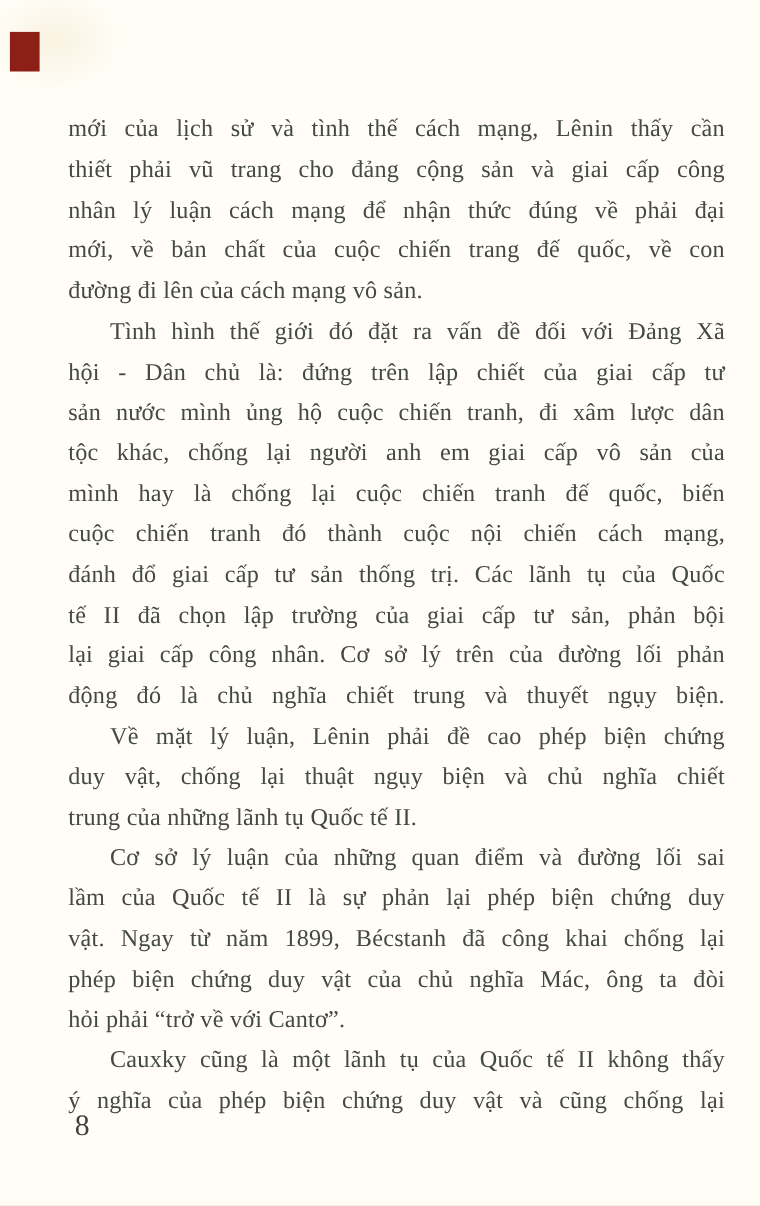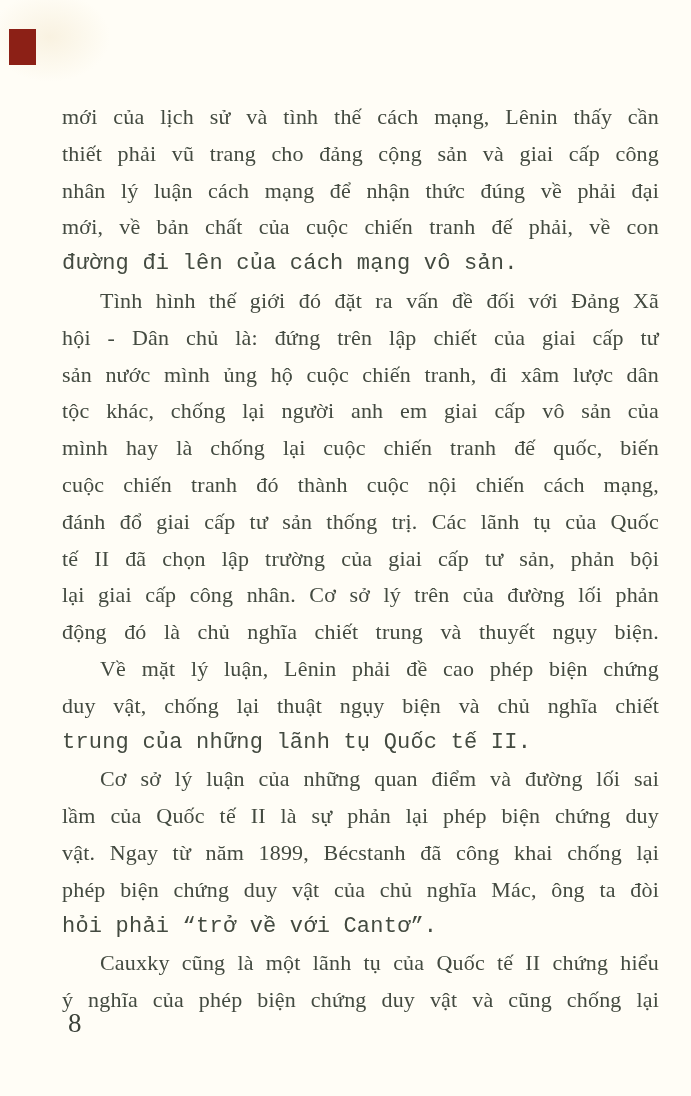--- a/index.html
+++ b/index.html
@@ -48,21 +48,20 @@
     margin-top: 32px;
   }
   .line {
     text-align: justify;
     text-align-last: justify;
     white-space: normal;
   }
   .line.end {
     text-align: center;
     text-align-last: left;
-    font-family: Liberation Mono, monospace;
   }
   .line.indent {
     text-indent: 38px;
   }
   .pageno {
     position: absolute;
     left: 68px;
     top: 1005px;
     font-size: 27px;
     line-height: 36px;
@@ -74,39 +73,39 @@
 
 <div class="page">
 
   <div class="scan-blotch"></div>
   <div class="corner-mark"></div>
 
   <div class="text-block">
     <div class="line">mới của lịch sử và tình thế cách mạng, Lênin thấy cần</div>
     <div class="line">thiết phải vũ trang cho đảng cộng sản và giai cấp công</div>
     <div class="line">nhân lý luận cách mạng để nhận thức đúng về phải đại</div>
-    <div class="line">mới, về bản chất của cuộc chiến tranh đế phải, về con</div>
+    <div class="line">mới, về bản chất của cuộc chiến trang đế quốc, về con</div>
     <div class="line end">đường đi lên của cách mạng vô sản.</div>
     <div class="line indent">Tình hình thế giới đó đặt ra vấn đề đối với Đảng Xã</div>
     <div class="line">hội - Dân chủ là: đứng trên lập chiết của giai cấp tư</div>
     <div class="line">sản nước mình ủng hộ cuộc chiến tranh, đi xâm lược dân</div>
     <div class="line">tộc khác, chống lại người anh em giai cấp vô sản của</div>
     <div class="line">mình hay là chống lại cuộc chiến tranh đế quốc, biến</div>
     <div class="line">cuộc chiến tranh đó thành cuộc nội chiến cách mạng,</div>
     <div class="line">đánh đổ giai cấp tư sản thống trị. Các lãnh tụ của Quốc</div>
     <div class="line">tế II đã chọn lập trường của giai cấp tư sản, phản bội</div>
     <div class="line">lại giai cấp công nhân. Cơ sở lý trên của đường lối phản</div>
     <div class="line">động đó là chủ nghĩa chiết trung và thuyết ngụy biện.</div>
     <div class="line indent">Về mặt lý luận, Lênin phải đề cao phép biện chứng</div>
     <div class="line">duy vật, chống lại thuật ngụy biện và chủ nghĩa chiết</div>
     <div class="line end">trung của những lãnh tụ Quốc tế II.</div>
     <div class="line indent">Cơ sở lý luận của những quan điểm và đường lối sai</div>
     <div class="line">lầm của Quốc tế II là sự phản lại phép biện chứng duy</div>
     <div class="line">vật. Ngay từ năm 1899, Bécstanh đã công khai chống lại</div>
     <div class="line">phép biện chứng duy vật của chủ nghĩa Mác, ông ta đòi</div>
     <div class="line end">hỏi phải “trở về với Cantơ”.</div>
-    <div class="line indent">Cauxky cũng là một lãnh tụ của Quốc tế II chứng hiểu</div>
+    <div class="line indent">Cauxky cũng là một lãnh tụ của Quốc tế II không thấy</div>
     <div class="line">ý nghĩa của phép biện chứng duy vật và cũng chống lại</div>
   </div>
 
   <div class="pageno">8</div>
 
 </div>
 
 </body></html>

